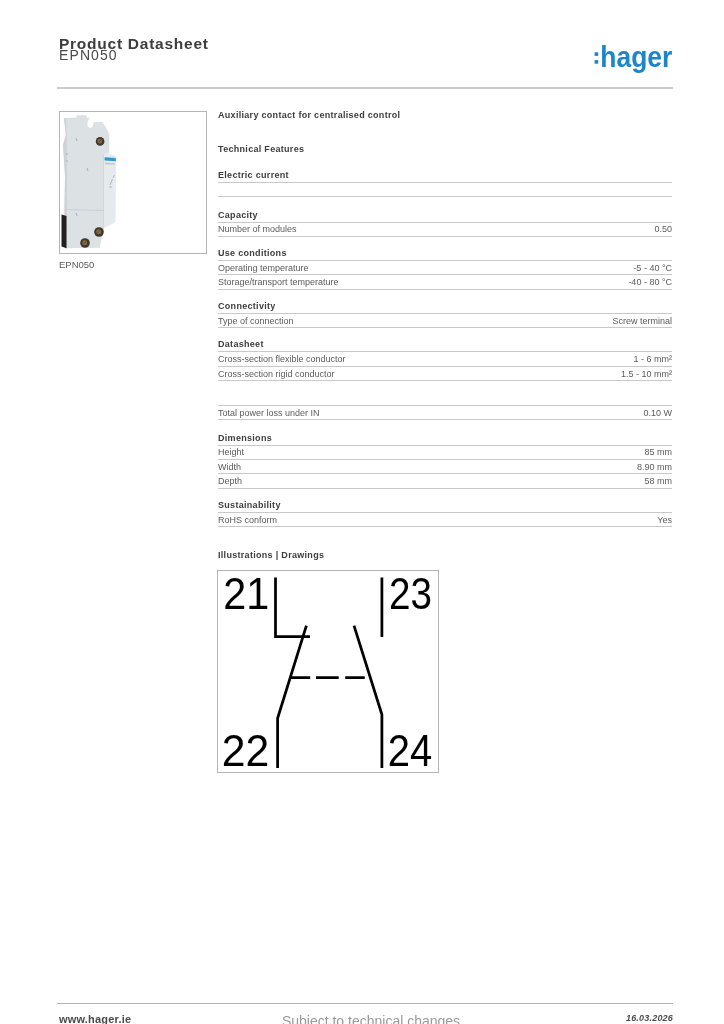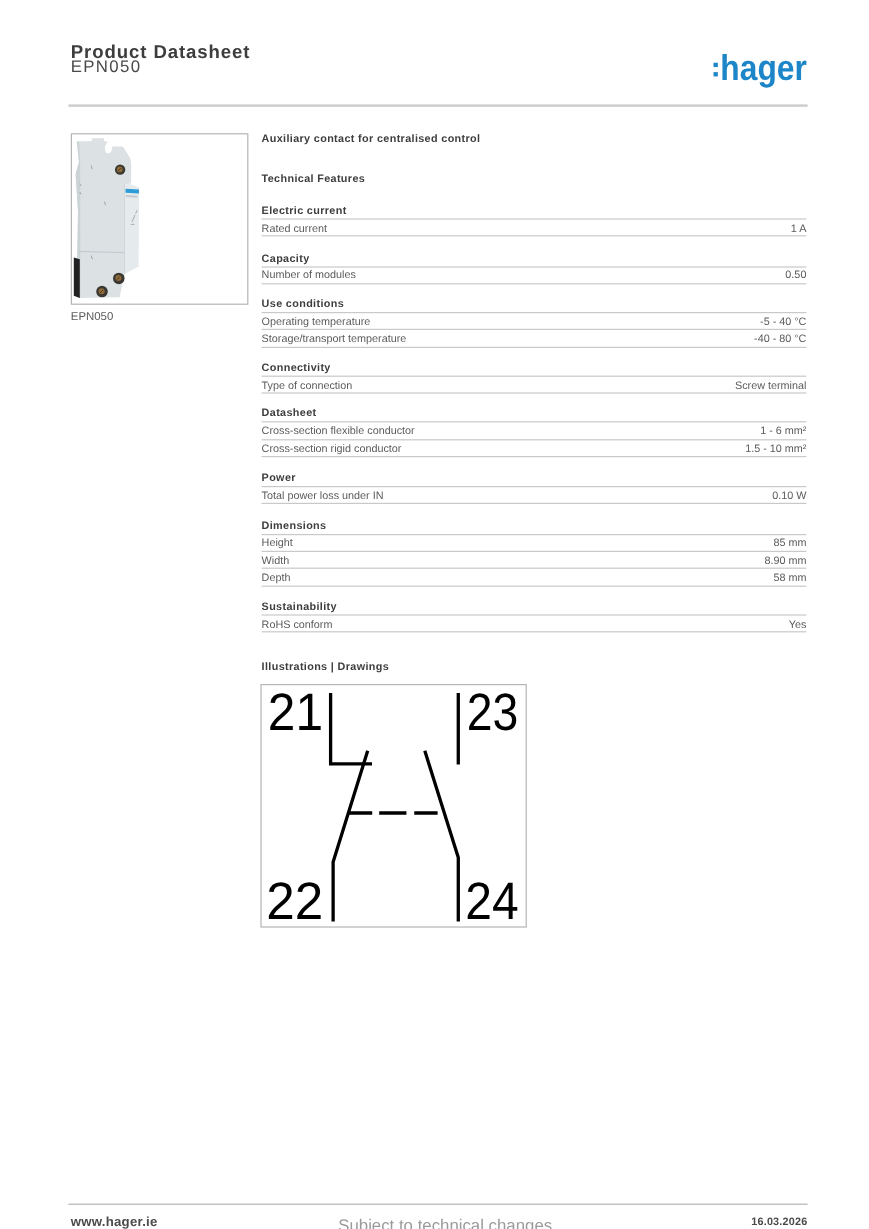--- a/index.html
+++ b/index.html
@@ -68,21 +68,20 @@
 
   <div class="abs" style="left:59px;top:244px;font-size:9.5px;color:#5b5b5b;">EPN050</div>
 
   <div class="sech" style="top:95.5px;">Auxiliary contact for centralised control</div>
 
   <div class="sech" style="top:130px;">Technical Features</div>
 
   <div class="sech" style="top:156px;">Electric current</div>
   <div class="hline" style="left:218px;top:167px;width:454px;"></div>
 
-  <div class="row" style="top:170.8px;">Rated current<span class="v">1 A</span></div>
   <div class="hline" style="left:218px;top:181.4px;width:454px;"></div>
 
   <div class="sech" style="top:195.5px;">Capacity</div>
   <div class="hline" style="left:218px;top:206.5px;width:454px;"></div>
 
   <div class="row" style="top:210.3px;">Number of modules<span class="v">0.50</span></div>
   <div class="hline" style="left:218px;top:220.9px;width:454px;"></div>
 
   <div class="sech" style="top:233.8px;">Use conditions</div>
   <div class="hline" style="left:218px;top:244.8px;width:454px;"></div>
@@ -101,21 +100,20 @@
 
   <div class="sech" style="top:325.4px;">Datasheet</div>
   <div class="hline" style="left:218px;top:336.4px;width:454px;"></div>
 
   <div class="row" style="top:340.2px;">Cross-section flexible conductor<span class="v">1 - 6 mm²</span></div>
   <div class="hline" style="left:218px;top:350.8px;width:454px;"></div>
 
   <div class="row" style="top:354.6px;">Cross-section rigid conductor<span class="v">1.5 - 10 mm²</span></div>
   <div class="hline" style="left:218px;top:365.2px;width:454px;"></div>
 
-  <div class="sech" style="top:379px;">Power</div>
   <div class="hline" style="left:218px;top:390px;width:454px;"></div>
 
   <div class="row" style="top:393.8px;">Total power loss under IN<span class="v">0.10 W</span></div>
   <div class="hline" style="left:218px;top:404.4px;width:454px;"></div>
 
   <div class="sech" style="top:418.5px;">Dimensions</div>
   <div class="hline" style="left:218px;top:429.5px;width:454px;"></div>
 
   <div class="row" style="top:433.3px;">Height<span class="v">85 mm</span></div>
   <div class="hline" style="left:218px;top:443.9px;width:454px;"></div>
@@ -156,15 +154,15 @@
       <path d="M136,54.7 L163.9,143.5 V197" stroke="#000" stroke-width="2.75" fill="none"></path>
     </svg>
   </div>
 
   <div class="hline" style="left:57px;top:988px;width:616px;background:#b3b3b3;"></div>
 
   <div class="abs" style="left:59px;top:998px;font-size:11px;font-weight:bold;color:#4a4a4a;letter-spacing:0.2px;">www.hager.ie</div>
 
   <div class="abs" style="left:63px;top:998px;width:616px;text-align:center;font-size:14px;color:#9a9a9a;">Subject to technical changes</div>
 
-  <div class="abs" style="left:57px;top:998px;width:616px;text-align:right;font-size:9px;font-weight:bold;color:#4a4a4a;letter-spacing:0.2px;">16.03.2026</div>
+  <div class="abs" style="left:57px;top:998px;width:616px;text-align:right;font-size:9px;font-weight:bold;color:#4a4a4a;letter-spacing:0.2px;font-style:italic;">16.03.2026</div>
 
 </div>
 
 </body></html>

